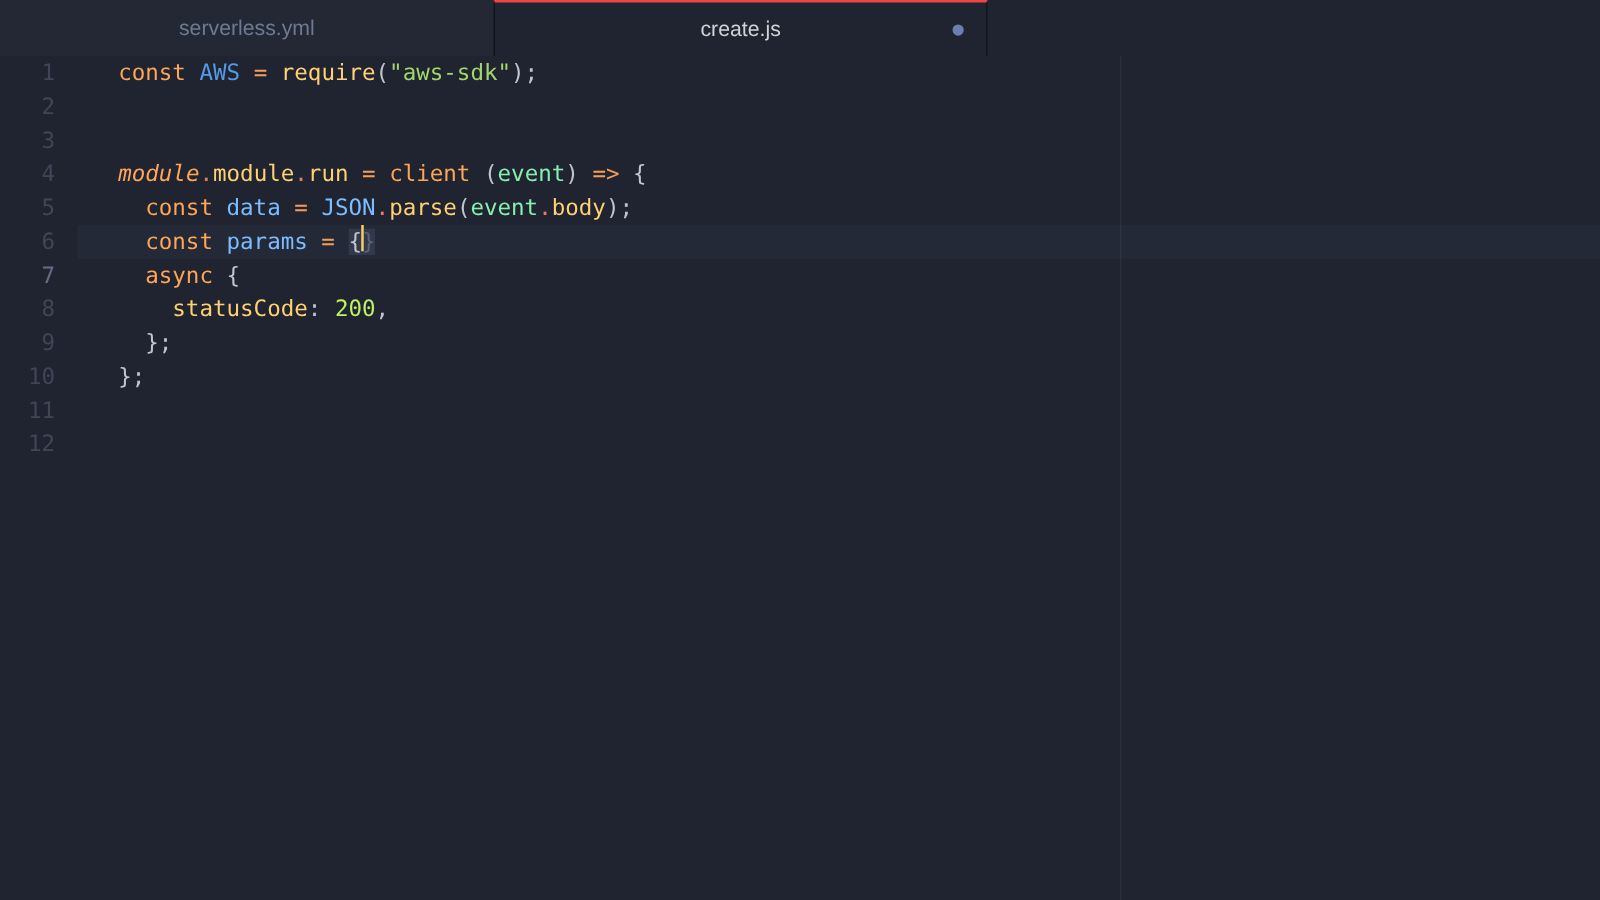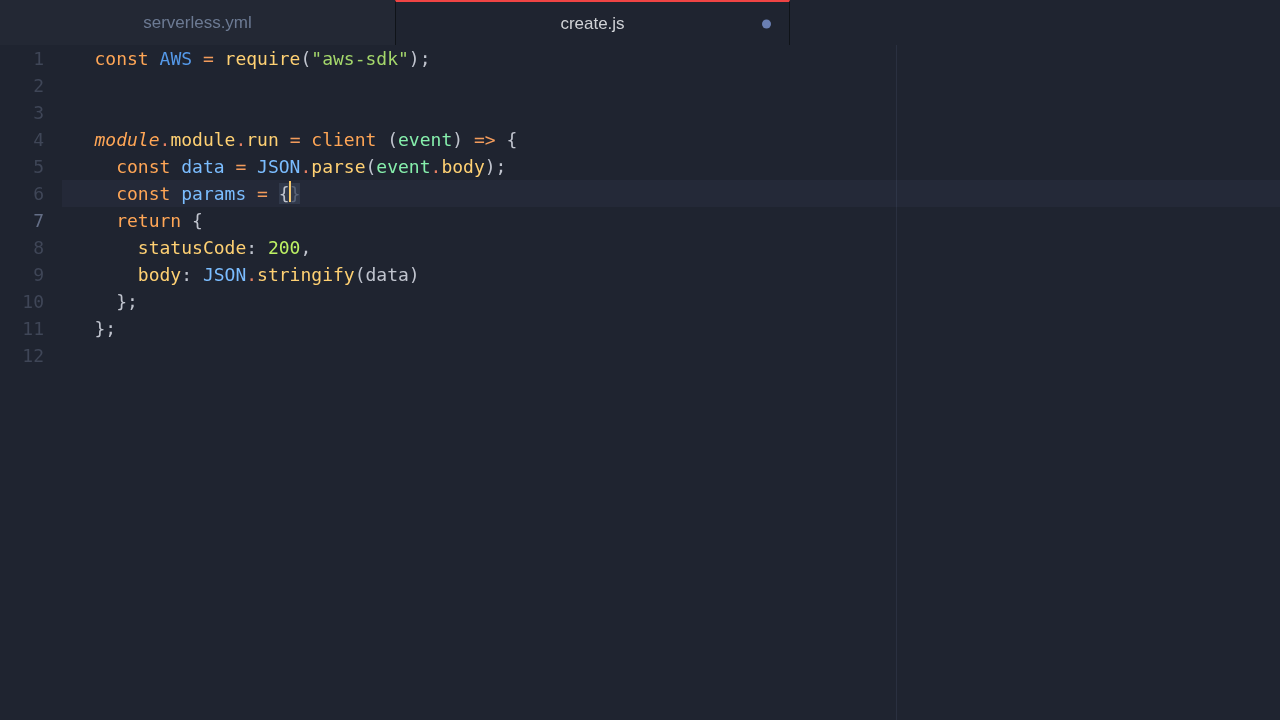--- a/index.html
+++ b/index.html
@@ -127,23 +127,22 @@
 
 
     <div class="row"> </div>
 
     <div class="row">   <span class="c-mod">module</span><span class="c-dot">.</span><span class="c-attr">module</span><span class="c-dot">.</span><span class="c-func">run</span> <span class="c-op">=</span> <span class="c-kw">client</span> <span class="c-paren">(</span><span class="c-par">event</span><span class="c-paren">)</span> <span class="c-op">=&gt;</span> <span class="c-pun">{</span></div>
 
     <div class="row">     <span class="c-kw">const</span> <span class="c-var">data</span> <span class="c-op">=</span> <span class="c-type">JSON</span><span class="c-dot">.</span><span class="c-func">parse</span><span class="c-paren">(</span><span class="c-par">event</span><span class="c-dot">.</span><span class="c-attr">body</span><span class="c-paren">)</span><span class="c-pun">;</span></div>
 
     <div class="row current">     <span class="c-kw">const</span> <span class="c-var">params</span> <span class="c-op">=</span> <span class="c-pun c-hl">{</span><span class="cursor"></span><span class="c-dim c-hl">}</span></div>
 
-    <div class="row">     <span class="c-ret">return</span> <span class="c-pun">{</span></div>
+    <div class="row">     <span class="c-ret">async</span> <span class="c-pun">{</span></div>
 
     <div class="row">       <span class="c-attr">statusCode</span><span class="c-pun">:</span> <span class="c-num">200</span><span class="c-pun">,</span></div>
 
-    <div class="row">       <span class="c-attr">body</span><span class="c-pun">:</span> <span class="c-type">JSON</span><span class="c-dot">.</span><span class="c-func">stringify</span><span class="c-paren">(</span><span class="c-pun">data</span><span class="c-paren">)</span></div>
 
     <div class="row">     <span class="c-pun">}</span><span class="c-pun">;</span></div>
 
     <div class="row">   <span class="c-pun">}</span><span class="c-pun">;</span></div>
   </div>
 </div>
 
 </body></html>

